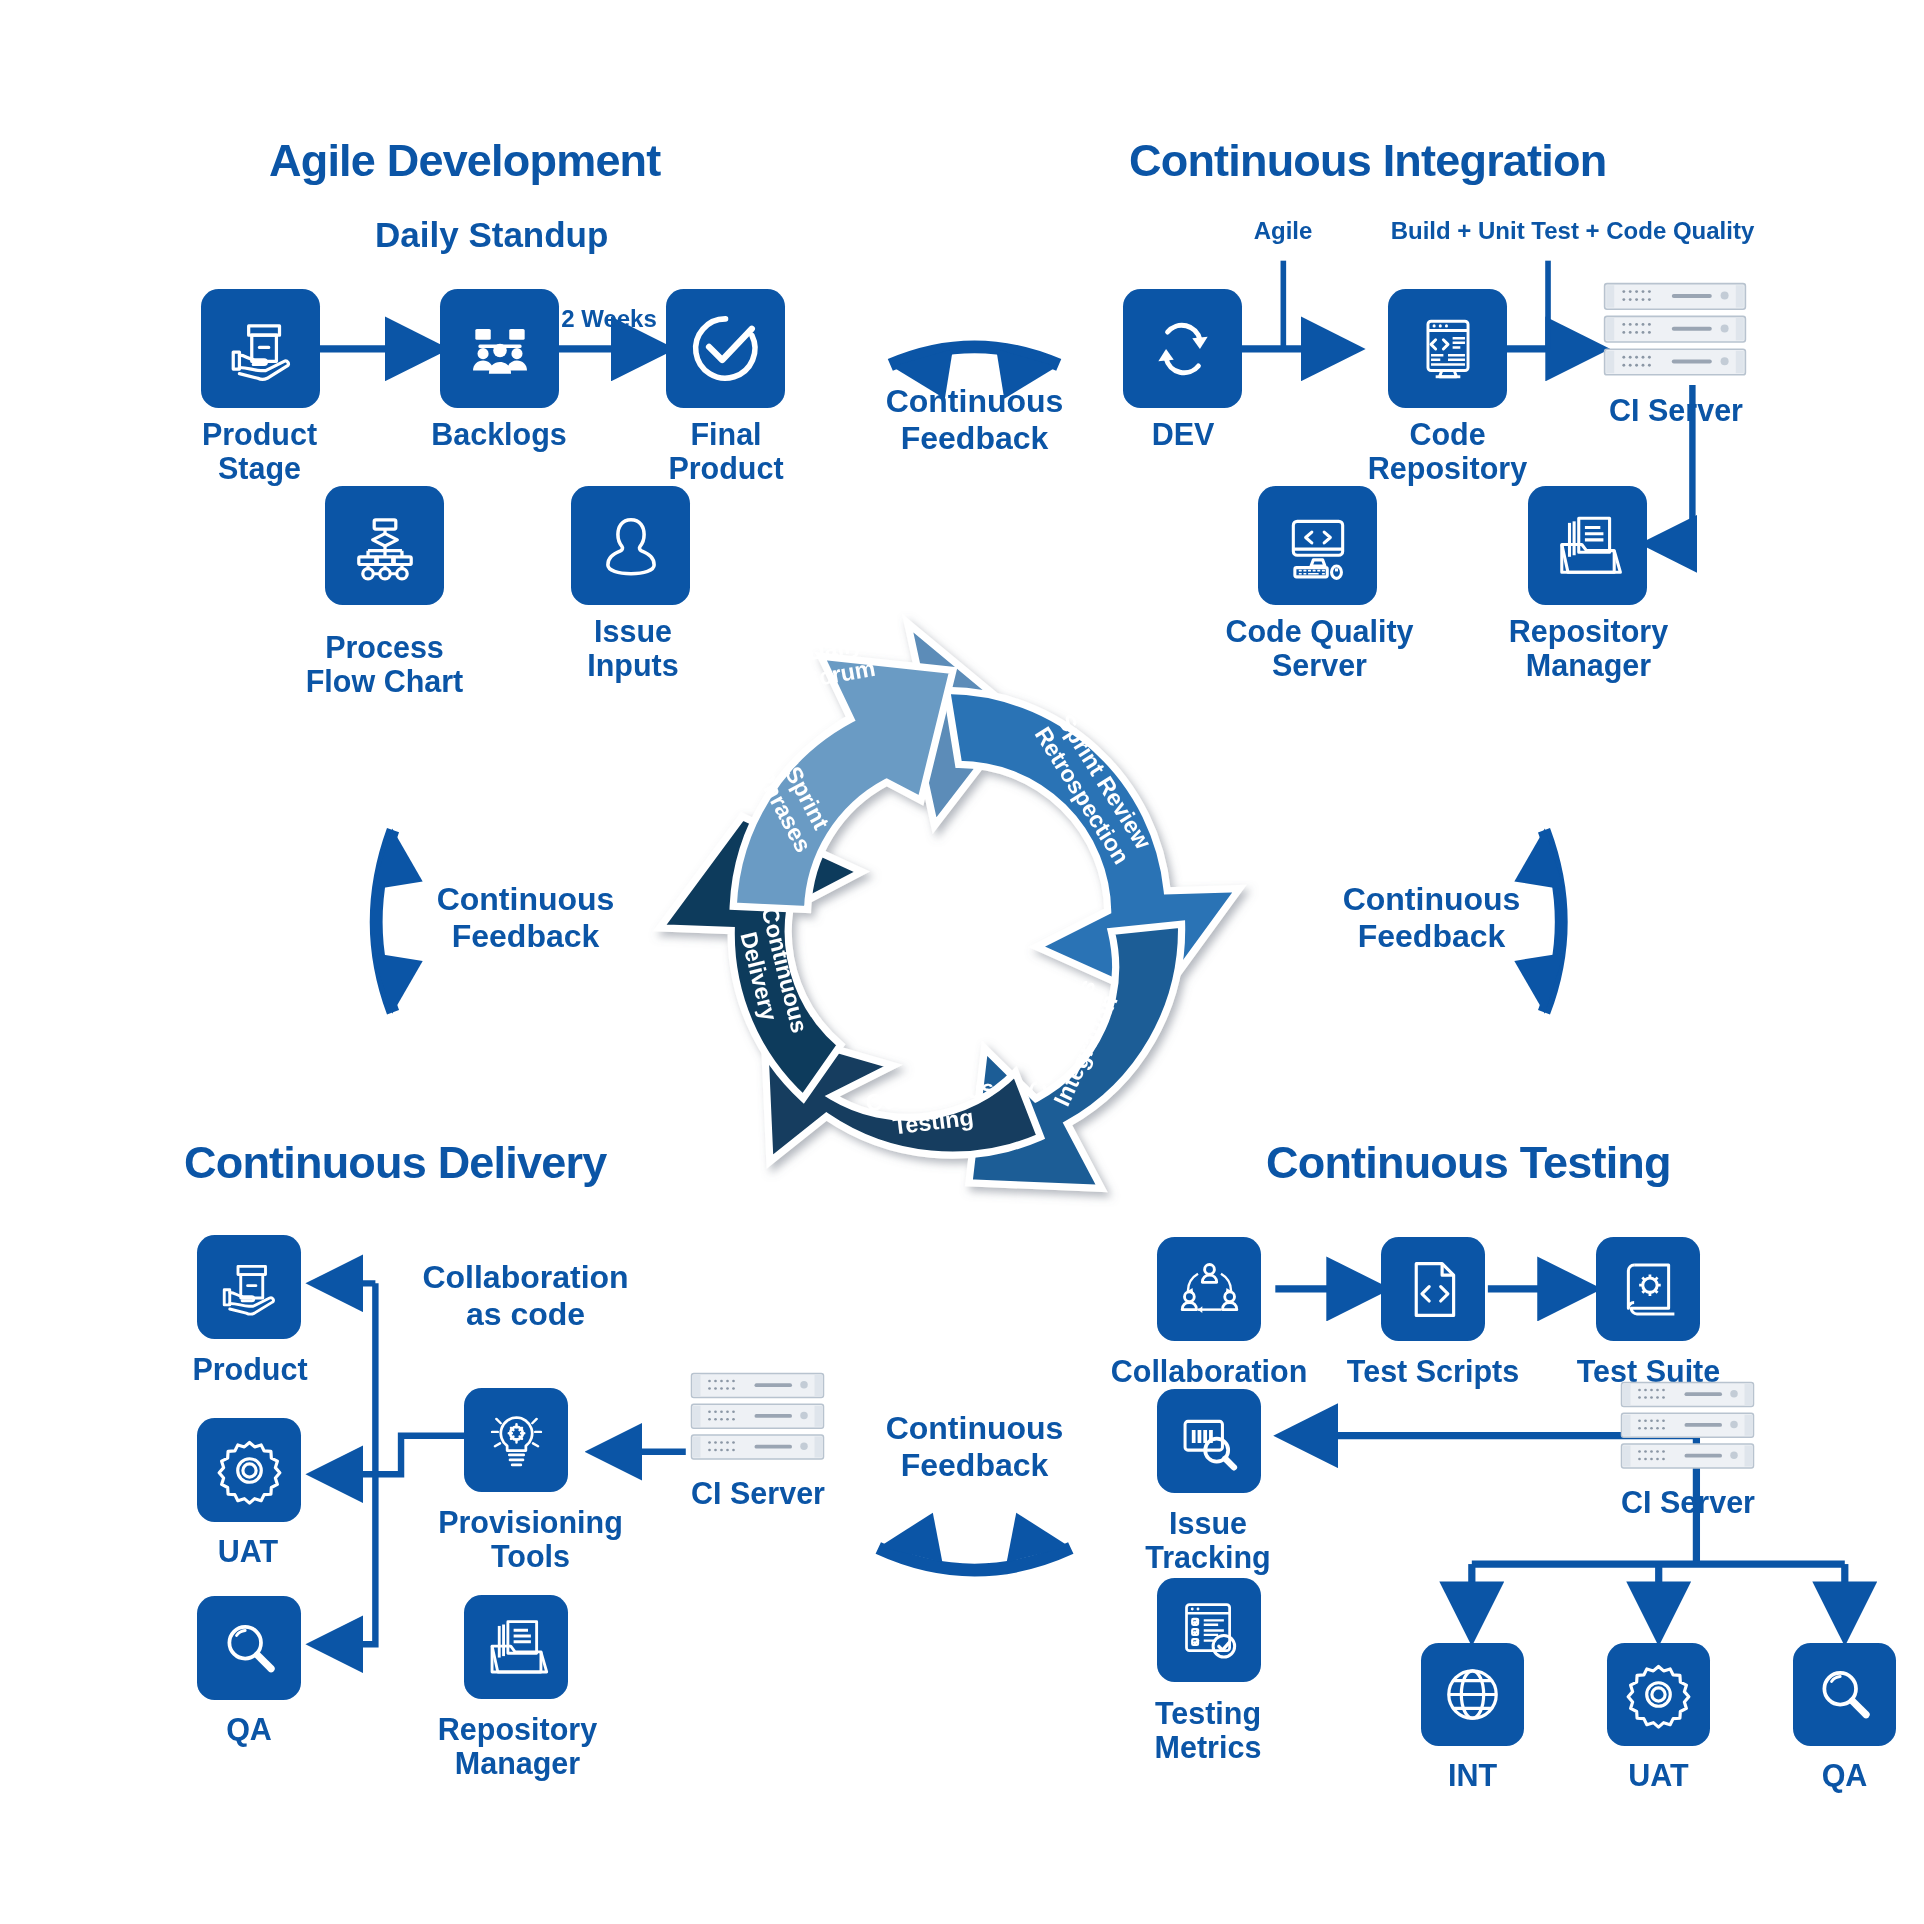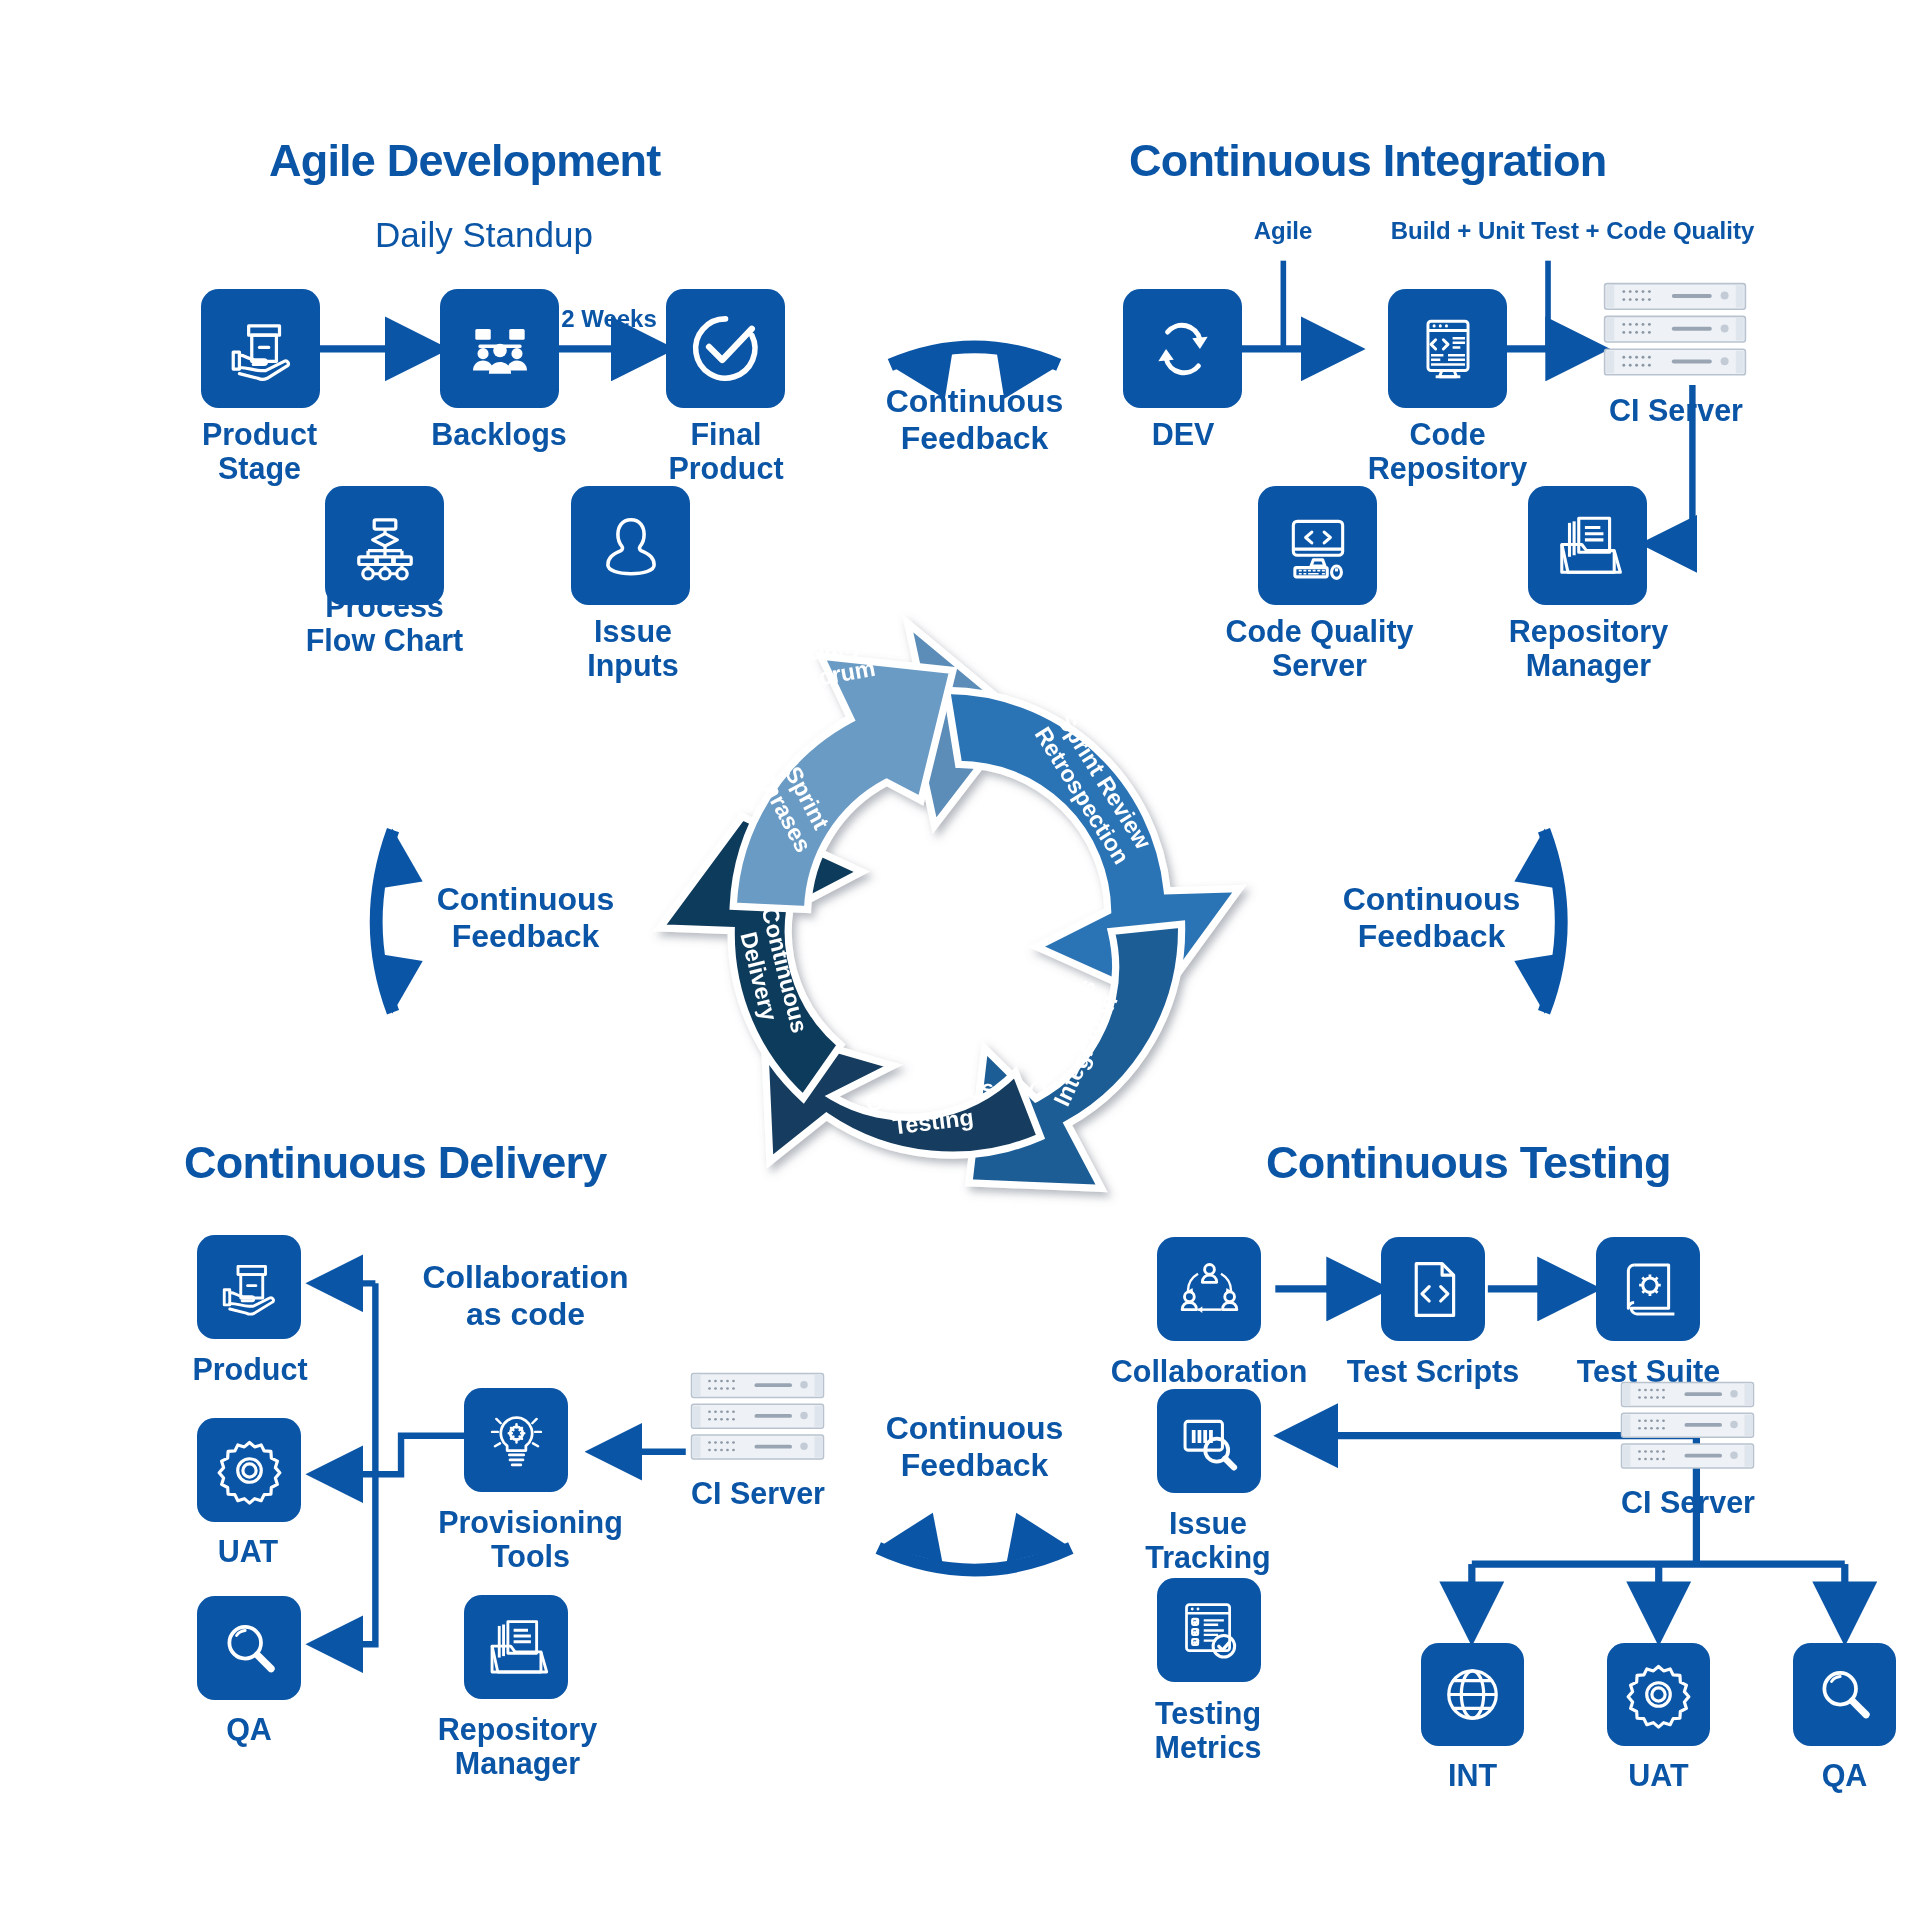--- a/index.html
+++ b/index.html
@@ -3,21 +3,21 @@
 <meta charset="utf-8">
 <style>
   html,body{margin:0;padding:0;background:#fff;}
   body{width:1925px;height:1925px;position:relative;overflow:hidden;
        font-family:"Liberation Sans","DejaVu Sans",sans-serif;}
   .stage{position:absolute;inset:0;width:1925px;height:1925px;}
 
   
   .sect-title{position:absolute;color:#0b55a6;font-weight:bold;font-size:45px;
               letter-spacing:-0.8px;white-space:nowrap;}
-  .sub-title{position:absolute;color:#0b55a6;font-weight:normal;font-size:35px;white-space:nowrap;}
+  .sub-title{position:absolute;color:#0b55a6;font-weight:bold;font-size:35px;white-space:nowrap;}
   .node-label{position:absolute;color:#0b55a6;font-weight:bold;font-size:30.5px;
               text-align:center;line-height:1.12;white-space:pre-line;}
   .edge-label{position:absolute;color:#0b55a6;font-weight:bold;font-size:24px;
               text-align:center;line-height:1.15;white-space:pre-line;}
   .fb-label{position:absolute;color:#0b55a6;font-weight:bold;font-size:32px;
             text-align:center;line-height:1.15;white-space:pre-line;}
 
   
   .tile{position:absolute;background:#0b55a6;border-radius:17.6px;
         display:flex;align-items:center;justify-content:center;}
@@ -214,21 +214,21 @@
       <rect x="18" y="31" width="12" height="5" rx="1"></rect>
       <rect x="29" y="31" width="12" height="5" rx="1"></rect>
       <path d="M13 36 v3 M24 36 v3 M35 36 v3"></path>
       <circle cx="13" cy="42" r="3.4"></circle>
           <circle cx="24" cy="42" r="3.4"></circle>
           <circle cx="35" cy="42" r="3.4"></circle>
       <path d="M16.4 42 h4.2 M27.4 42 h4.2"></path>
     </g>
   </svg>
 </div>
-<div class="node-label" style="left:281px;top:589px;width:207px">Process
+<div class="node-label" style="left:281px;top:630px;width:207px">Process
 Flow Chart</div>
 
 <div class="tile" style="left:571px;top:486px;width:119px;height:119px">
   <svg width="74" height="74" viewBox="0 0 48 48">
     <g fill="none" stroke="#fff" stroke-width="2.3" stroke-linejoin="round">
       <path d="M24 7 c-6 0 -8.5 4.6 -8.5 9.6 c0 4 1.4 6.2 2.6 7.6 c0.8 1 0.4 2.4 -0.9 3
                c-5.2 2.2 -8.2 4.4 -8.2 9.2 c0 3.4 6.5 5.6 15 5.6 s15 -2.2 15 -5.6
                c0 -4.8 -3 -7 -8.2 -9.2 c-1.3 -0.6 -1.7 -2 -0.9 -3 c1.2 -1.4 2.6 -3.6 2.6 -7.6
                c0 -5 -2.5 -9.6 -8.5 -9.6 z"></path>
     </g>

